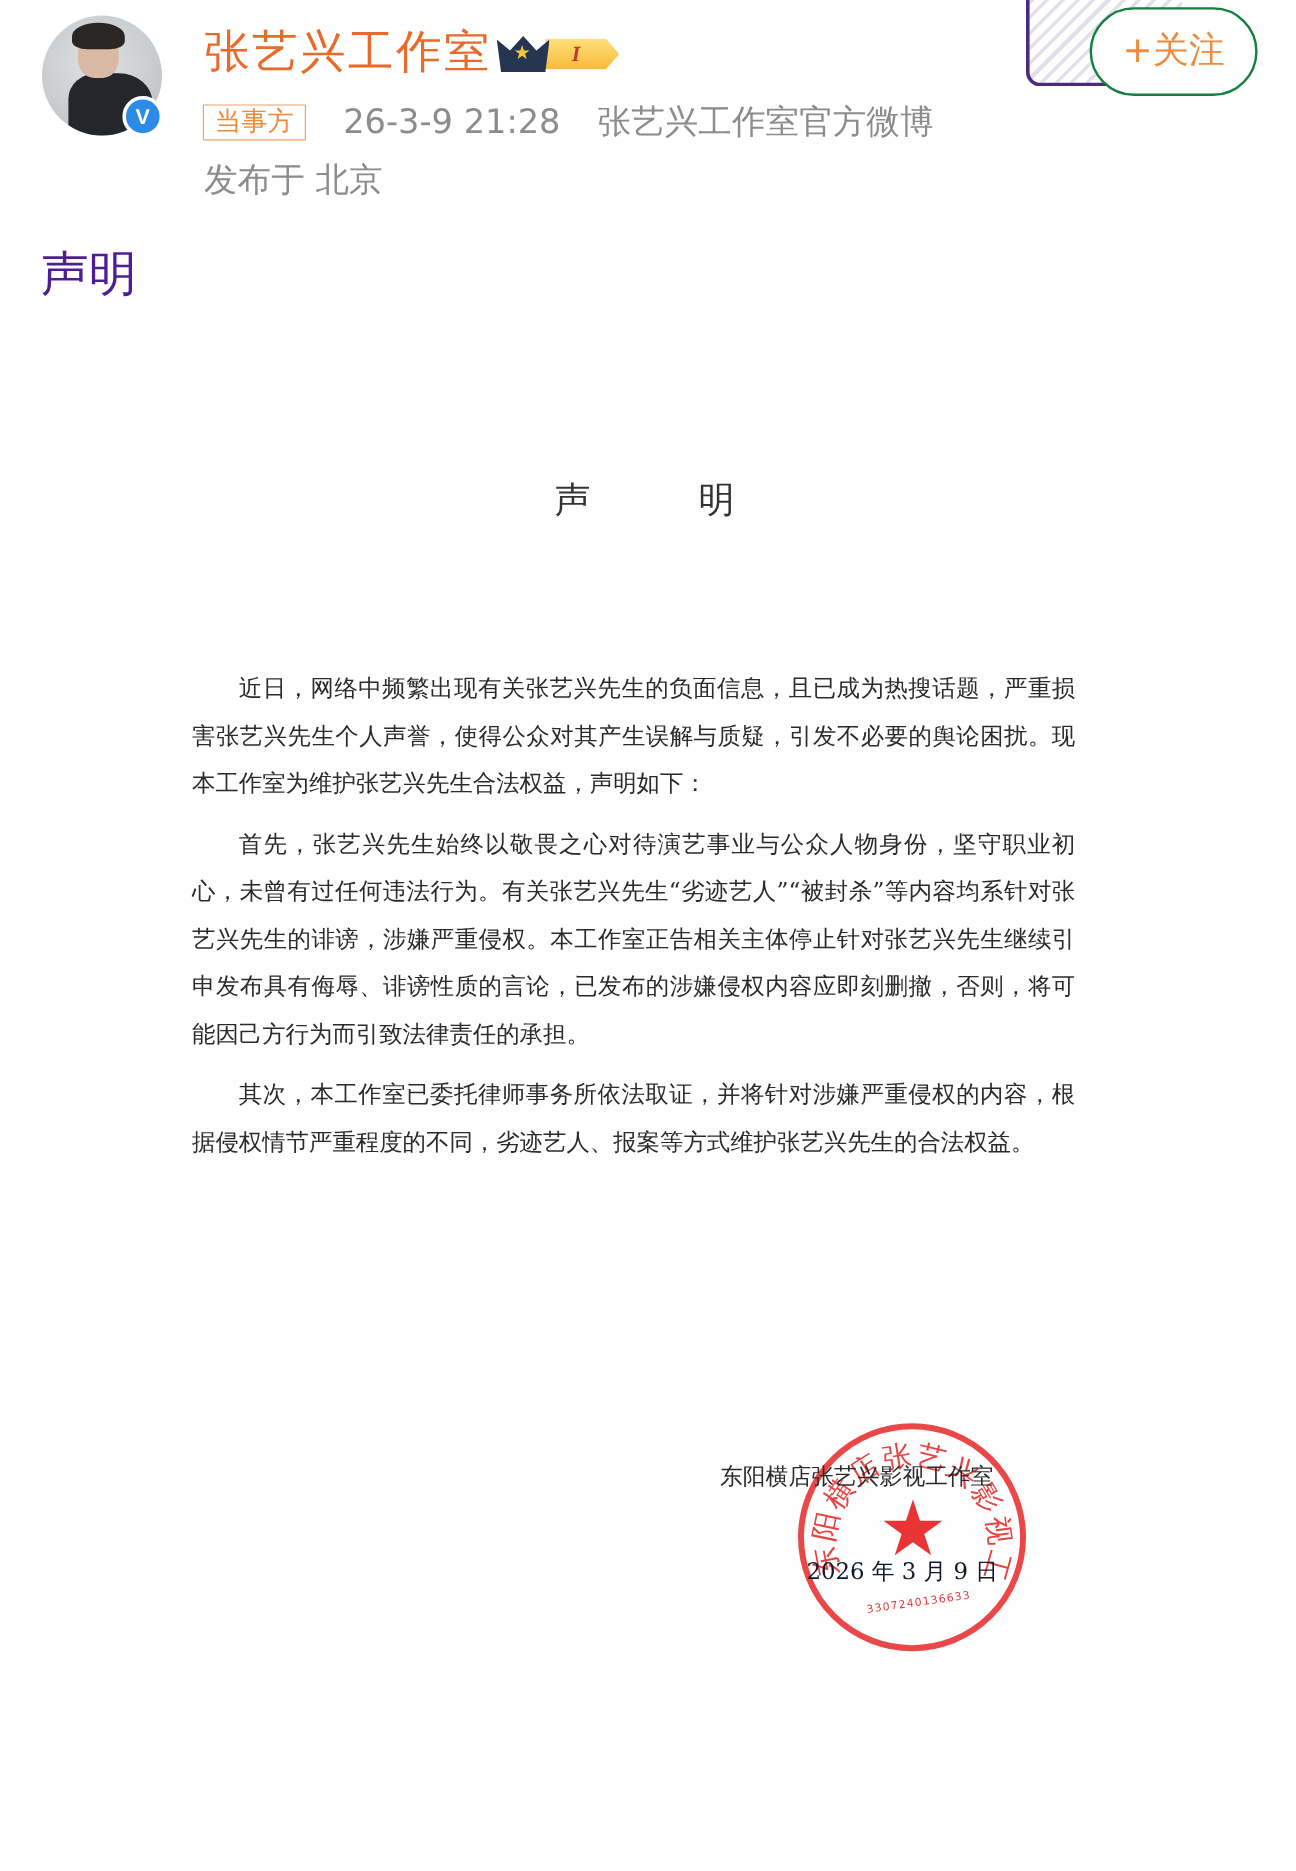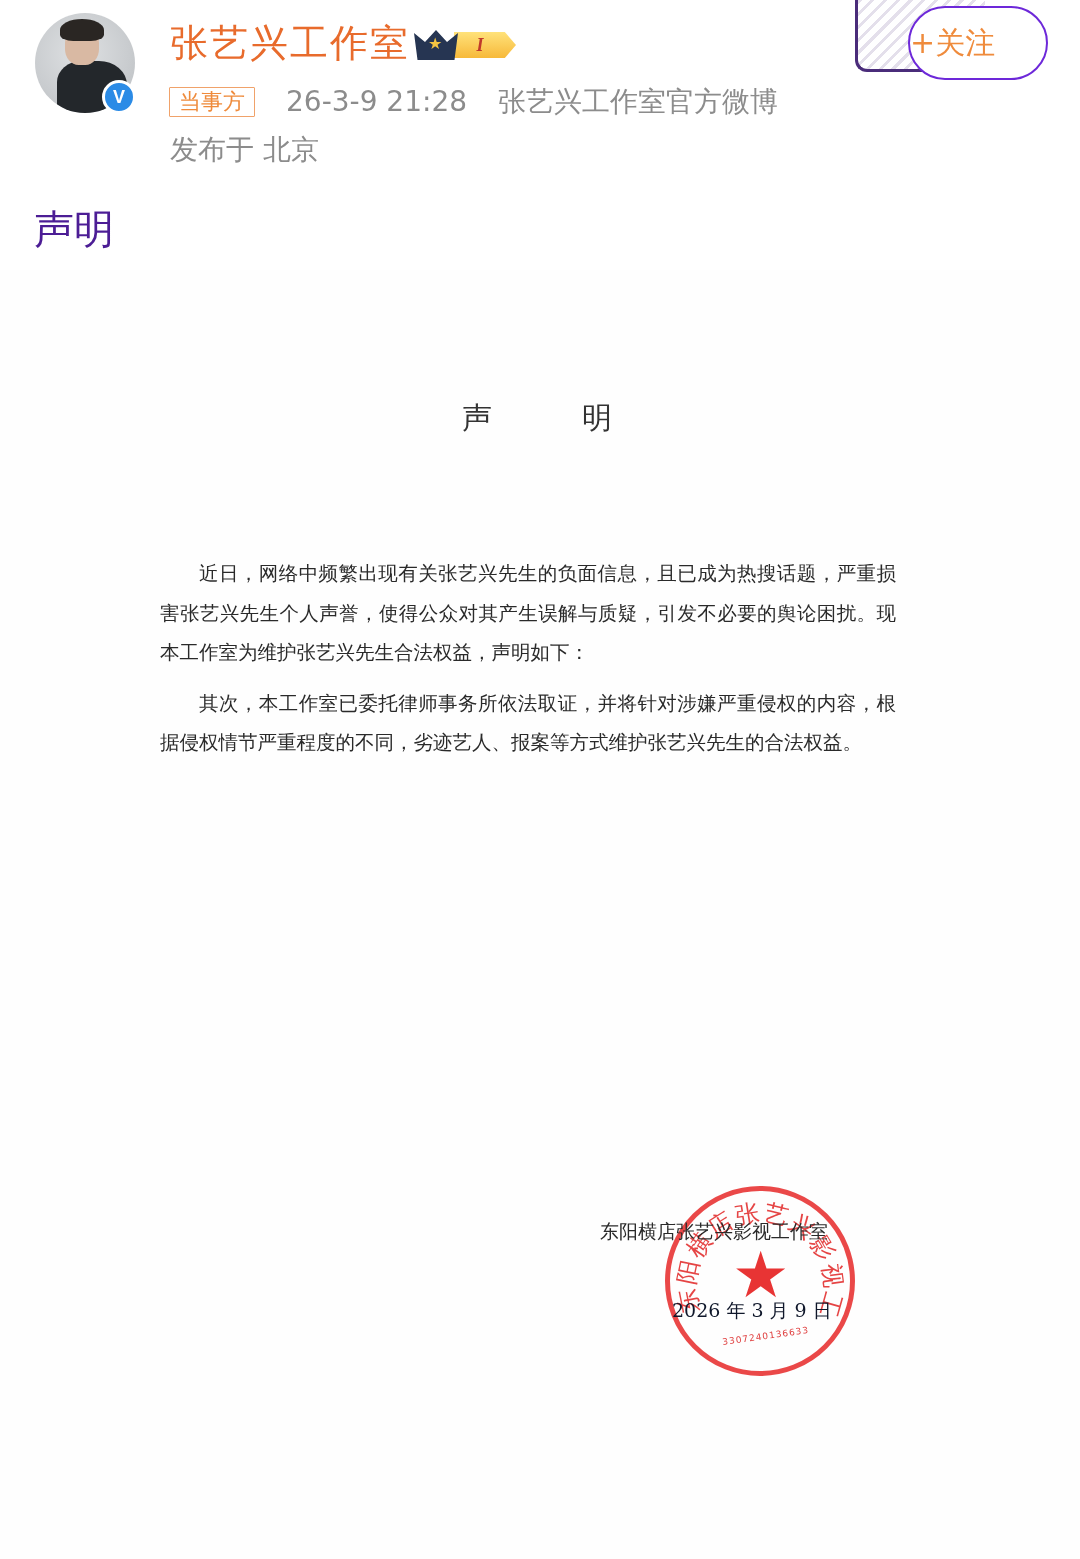--- a/index.html
+++ b/index.html
@@ -59,22 +59,22 @@
     .post-meta .time { margin-right: 22px; }
     .location { position: absolute; left: 170px; top: 131px; font-size: 28px; color: #8c8c8c; line-height: 38px; }
 
     .decor {
       position: absolute; left: 855px; top: 0; width: 130px; height: 72px;
       border-left: 3px solid #4a2c7a; border-bottom: 3px solid #4a2c7a; border-radius: 0 0 0 12px;
       background: repeating-linear-gradient(135deg, rgba(74,44,122,0.15) 0 3px, transparent 3px 9px);
     }
     .follow-btn {
       position: absolute; left: 908px; top: 6px; width: 140px; height: 74px;
-      border: 2px solid #6d28d9; border-radius: 37px; background: #fff;
-      color: #ef8b3c; font-size: 30px; text-align: left; line-height: 70px; cursor: pointer;
+      border: 2px solid #15803d; border-radius: 37px; background: #fff;
+      color: #ef8b3c; font-size: 30px; text-align: center; line-height: 70px; cursor: pointer;
     }
 
     .post-title { position: absolute; left: 34px; top: 203px; font-size: 40px; color: #4c1d95; line-height: 52px; }
 
     
     .doc {
       position: absolute; left: 0; top: 270px; width: 1080px; height: 1289px; background: #fefefe;
     }
     .doc-title {
       position: absolute; left: 0; width: 1080px; top: 128px; text-align: center;
@@ -128,20 +128,21 @@
 
 <div class="decor"></div>
 <div class="follow-btn">+关注</div>
 
 <div class="post-title">声明</div>
 
 <div class="doc">
   <div class="doc-title">声　明</div>
   <div class="doc-body">
     <p>近日，网络中频繁出现有关张艺兴先生的负面信息，且已成为热搜话题，严重损害张艺兴先生个人声誉，使得公众对其产生误解与质疑，引发不必要的舆论困扰。现本工作室为维护张艺兴先生合法权益，声明如下：</p>
+    <p>首先，张艺兴先生始终以敬畏之心对待演艺事业与公众人物身份，坚守职业初心，未曾有过任何违法行为。有关张艺兴先生“劣迹艺人”“被封杀”等内容均系针对张艺兴先生的诽谤，涉嫌严重侵权。本工作室正告相关主体停止针对张艺兴先生继续引申发布具有侮辱、诽谤性质的言论，已发布的涉嫌侵权内容应即刻删撤，否则，将可能因己方行为而引致法律责任的承担。</p>
     <p>其次，本工作室已委托律师事务所依法取证，并将针对涉嫌严重侵权的内容，根据侵权情节严重程度的不同，劣迹艺人、报案等方式维护张艺兴先生的合法权益。</p>
   </div>
 
   <div class="seal">
     <svg class="seal-ring-text" viewBox="0 0 180 180" width="180" height="180">
       <defs>
         <path id="sealArc" d="M 30 120 A 65 65 0 1 1 150 120"></path>
       </defs>
       <text font-size="24" fill="rgba(225,35,35,0.85)" font-family="DejaVu Sans, sans-serif" letter-spacing="2">
         <textPath href="#sealArc">东阳横店张艺兴影视工作室</textPath>

